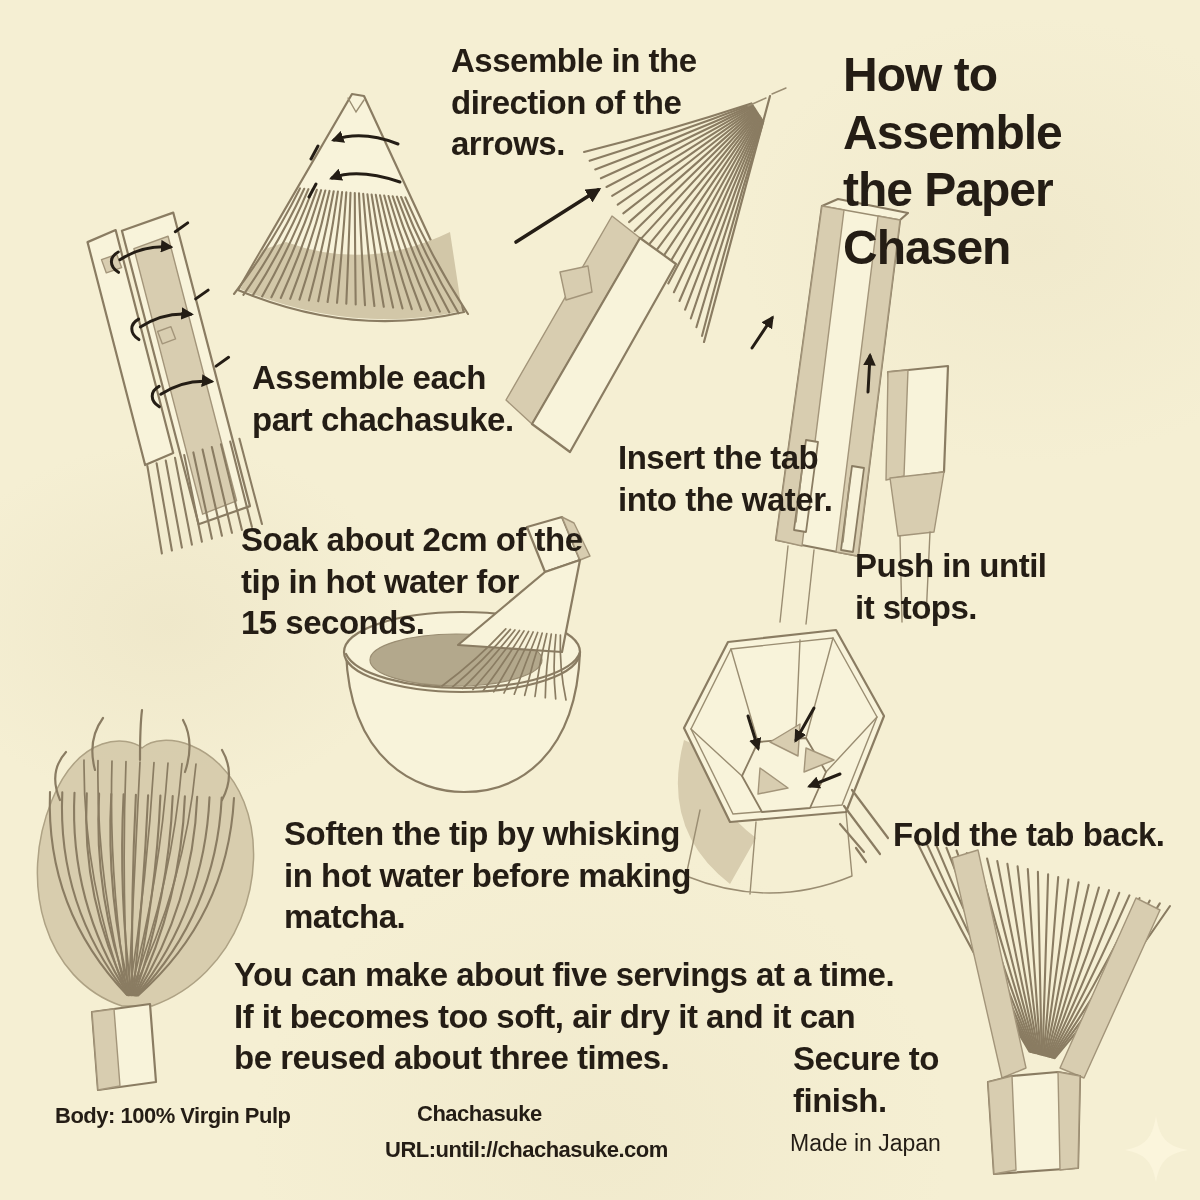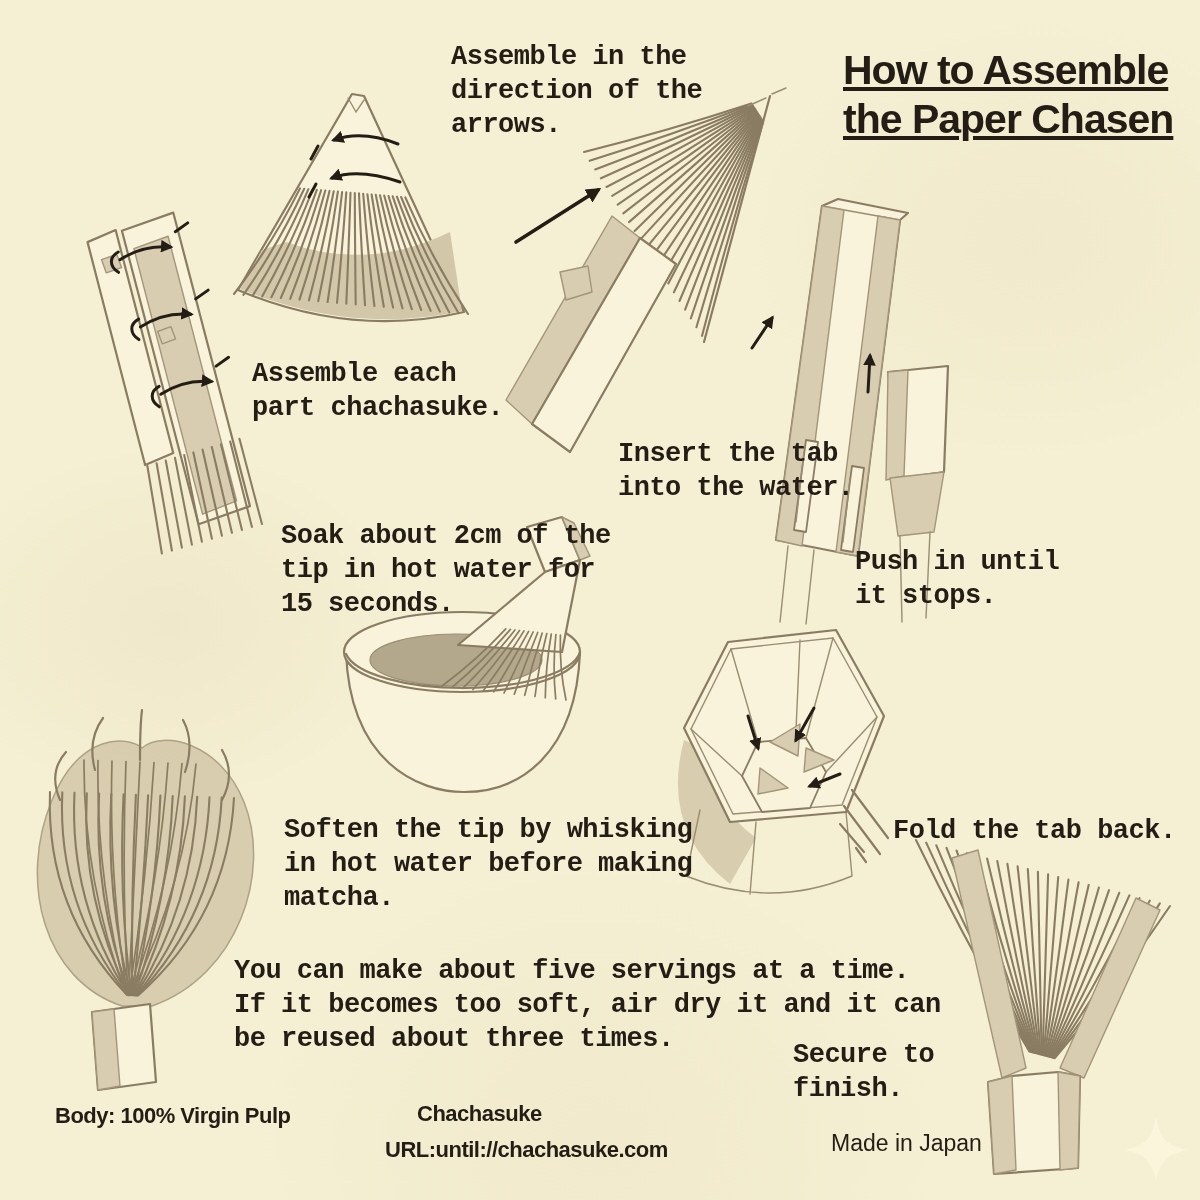--- a/index.html
+++ b/index.html
@@ -6,22 +6,22 @@
   body{width:1200px;height:1200px;position:relative;overflow:hidden;
        background:#f5efd3;
        font-family:"Liberation Sans","DejaVu Sans",sans-serif;}
   body::before{content:"";position:absolute;inset:0;pointer-events:none;
        background:
          radial-gradient(340px 260px at 14% 52%, rgba(222,211,176,.25), transparent 70%),
          radial-gradient(420px 320px at 86% 20%, rgba(222,211,176,.20), transparent 70%),
          radial-gradient(500px 420px at 50% 95%, rgba(226,216,182,.22), transparent 70%);}
   .txt{position:absolute;color:#241d15;font-weight:700;white-space:pre-line;
        letter-spacing:-0.5px;line-height:1.26;}
-  .title{font-size:41px;line-height:1.2;letter-spacing:-1px;text-decoration:underline;}
-  .note{font-size:27px;font-family:Liberation Mono, monospace;}
+  .title{font-size:48px;line-height:1.2;letter-spacing:-1px;}
+  .note{font-size:33px;}
   .small{font-size:22px;}
   .tiny{font-size:23px;font-weight:400;letter-spacing:0;}
   svg{position:absolute;left:0;top:0;}
   .sk{stroke:#8a7c62;stroke-width:2.2;fill:none;stroke-linecap:round;stroke-linejoin:round;}
   .skthin{stroke:#9a8d72;stroke-width:1.4;fill:none;stroke-linecap:round;}
   .paper{fill:#f8f3da;stroke:#8a7c62;stroke-width:2.2;stroke-linejoin:round;}
   .tan{fill:#d8cdb0;stroke:#a3957a;stroke-width:1.4;stroke-linejoin:round;}
   .tanflat{fill:#d2c7a8;stroke:none;}
   .arrow{stroke:#241d15;stroke-width:3;fill:none;stroke-linecap:round;}
   .bristles path{stroke:#8a7c62;stroke-width:2.1;fill:none;stroke-linecap:round;}
@@ -281,29 +281,29 @@
 the Paper Chasen</div>
 <div class="txt note" style="left:451px;top:40px;">Assemble in the
 direction of the
 arrows.</div>
 <div class="txt note" style="left:252px;top:357px;">Assemble each
 part chachasuke.</div>
 <div class="txt note" style="left:618px;top:437px;">Insert the tab
 into the water.</div>
 <div class="txt note" style="left:855px;top:545px;">Push in until
 it stops.</div>
-<div class="txt note" style="left:241px;top:519px;margin-left:40px;">Soak about 2cm of the
+<div class="txt note" style="left:241px;top:519px;">Soak about 2cm of the
 tip in hot water for
 15 seconds.</div>
 <div class="txt note" style="left:284px;top:789px;margin-top:24px;">Soften the tip by whisking
 in hot water before making
 matcha.</div>
 <div class="txt note" style="left:893px;top:766px;margin-top:48px;">Fold the tab back.</div>
 <div class="txt note" style="left:234px;top:954px;">You can make about five servings at a time.
 If it becomes too soft, air dry it and it can
 be reused about three times.</div>
 <div class="txt note" style="left:793px;top:1038px;">Secure to
 finish.</div>
 
 <div class="txt small" style="left:55px;top:1102px;">Body: 100% Virgin Pulp</div>
 <div class="txt small" style="left:385px;top:1100px;margin-left:32px;">Chachasuke</div>
 <div class="txt small" style="left:385px;top:1136px;">URL:until://chachasuke.com</div>
-<div class="txt tiny" style="left:790px;top:1129px;margin-left:41px;">Made in Japan</div>
+<div class="txt tiny" style="left:790px;top:1129px;">Made in Japan</div>
 
 </body></html>

